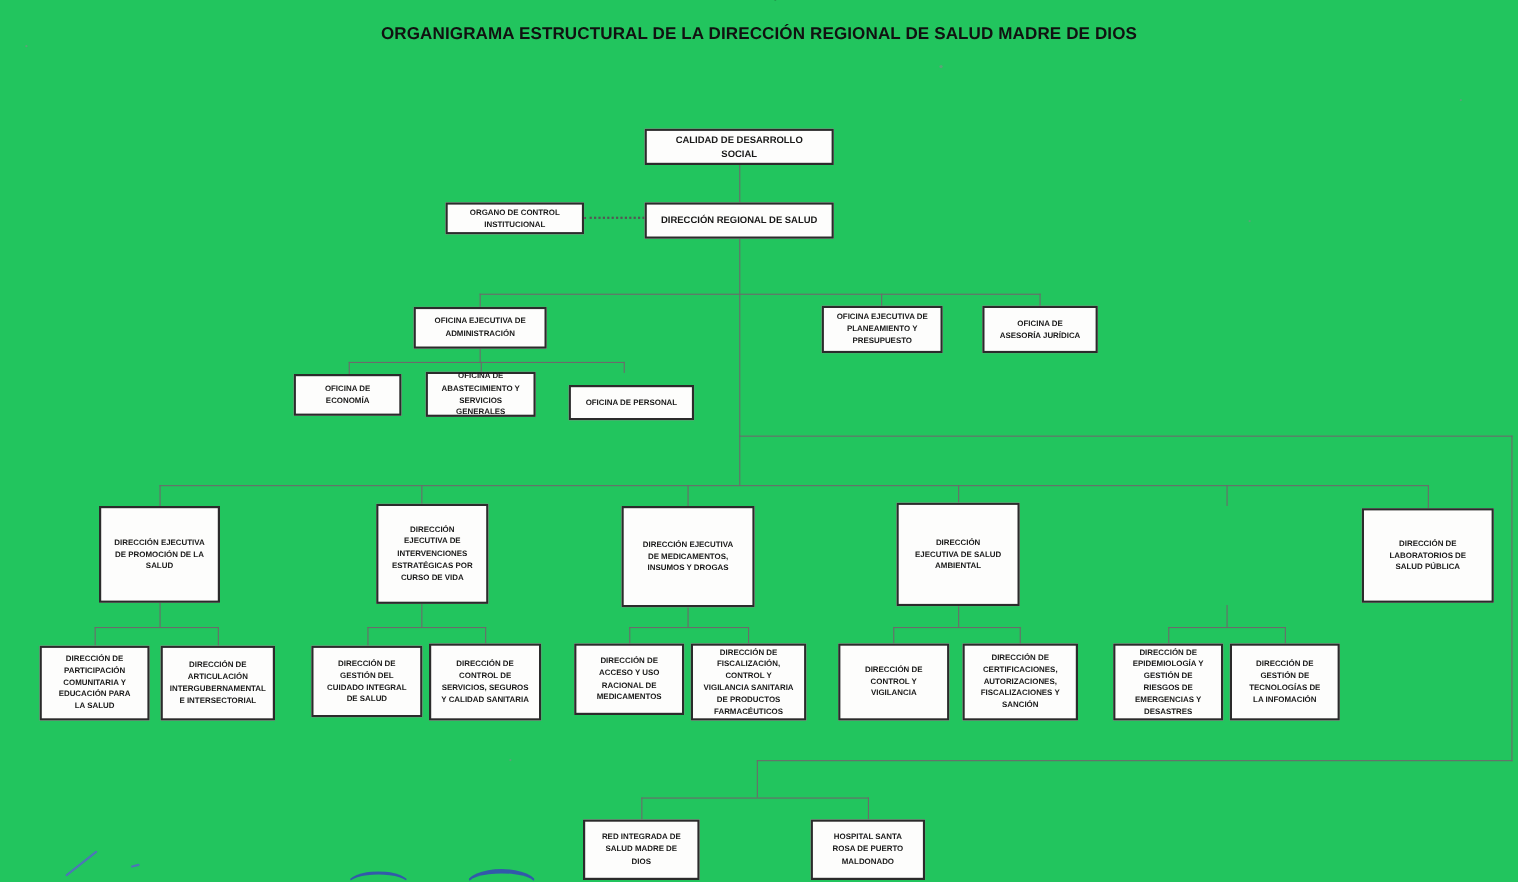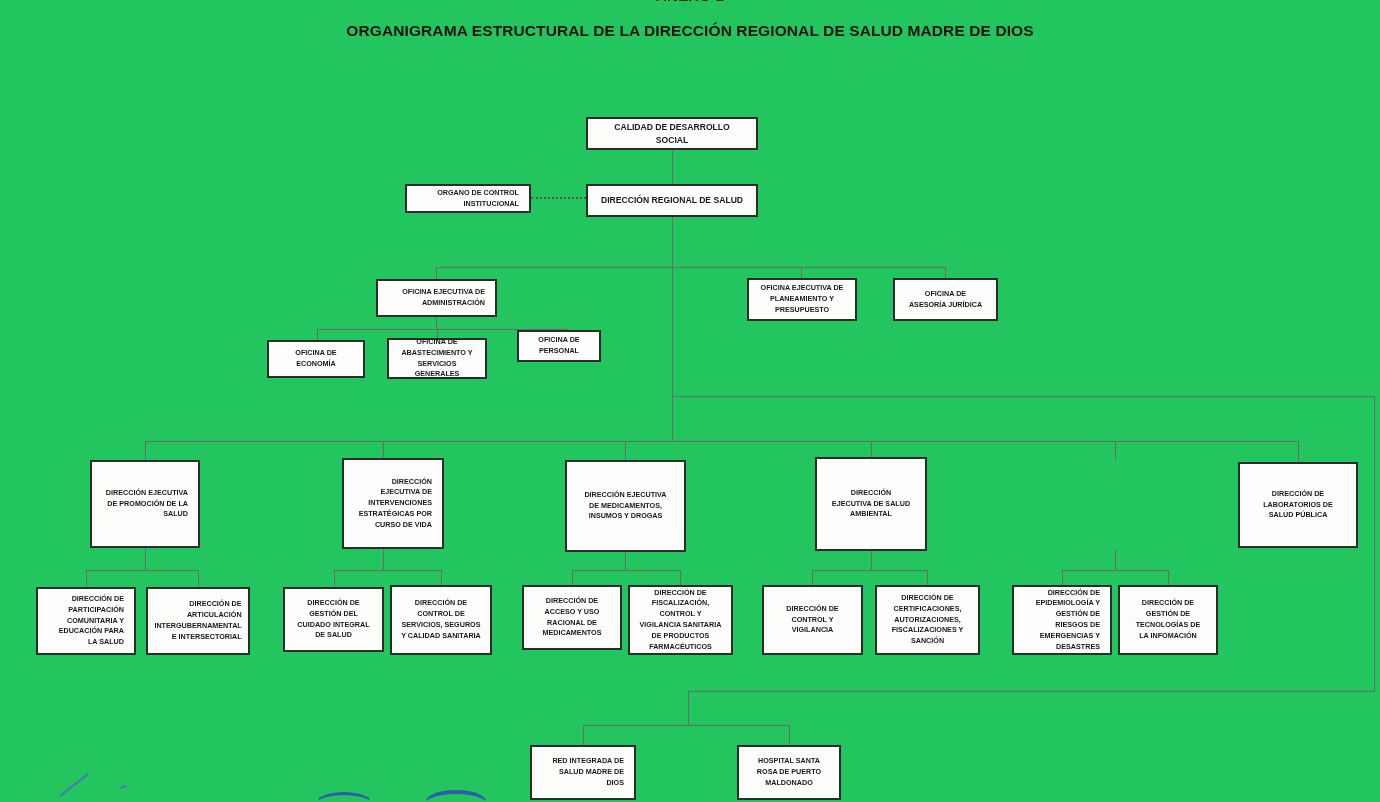--- a/index.html
+++ b/index.html
@@ -15,21 +15,21 @@
     position:absolute;top:22px;left:0;width:100%;text-align:center;
     font-size:15.5px;font-weight:bold;color:#111;letter-spacing:.1px;
   }
   .box{
     position:absolute;box-sizing:border-box;border:2px solid #2b2b2b;background:#fdfdfc;
     display:flex;align-items:center;justify-content:center;text-align:center;
     font-weight:bold;color:#181818;font-size:7.2px;line-height:1.5;padding:2px 5px;
   }
   .lg{font-size:8.6px;line-height:1.45;}
   .pad8{padding:2px 8px;}
-  .pad10{padding:2px 10px;text-align:right;}
+  .pad10{padding:2px 10px;}
   .pad12{padding:2px 12px;}
   .pad14{padding:2px 14px;}
   .pad16{padding:2px 16px;}
   .pad18{padding:2px 18px;}
   .ln{position:absolute;background:#6b6b6b;}
   .v{width:1px;}
   .h{height:1px;}
   .dash{height:0;background:none;border-top:2px dotted #555;}
   .speck{position:absolute;background:#8a8a8a;border-radius:50%;opacity:.55;}
   .arc{position:absolute;border-top:3.5px solid #3647b8;border-left:1px solid transparent;
@@ -94,21 +94,21 @@
   <div class="box lg pad18" style="left:586px;top:117px;width:172px;height:33px">CALIDAD DE DESARROLLO SOCIAL</div>
   <div class="box pad10" style="left:405px;top:184px;width:126px;height:29px">ORGANO DE CONTROL INSTITUCIONAL</div>
   <div class="box lg" style="left:586px;top:184px;width:172px;height:33px">DIRECCIÓN REGIONAL DE SALUD</div>
 
   <div class="box pad10" style="left:376px;top:279px;width:121px;height:38px">OFICINA EJECUTIVA DE ADMINISTRACIÓN</div>
   <div class="box pad8" style="left:747px;top:278px;width:110px;height:43px">OFICINA EJECUTIVA DE PLANEAMIENTO Y PRESUPUESTO</div>
   <div class="box pad12" style="left:893px;top:278px;width:105px;height:43px">OFICINA DE ASESORÍA JURÍDICA</div>
 
   <div class="box pad16" style="left:267px;top:340px;width:98px;height:38px">OFICINA DE ECONOMÍA</div>
   <div class="box pad8" style="left:387px;top:338px;width:100px;height:41px">OFICINA DE ABASTECIMIENTO Y SERVICIOS GENERALES</div>
-  <div class="box pad8" style="left:517px;top:330px;width:84px;height:32px">OFICINA DE PERSONAL</div>
+  <div class="box pad8" style="left:517px;top:350px;width:114px;height:32px">OFICINA DE PERSONAL</div>
 
   <div class="box pad10" style="left:90px;top:460px;width:110px;height:88px">DIRECCIÓN EJECUTIVA DE PROMOCIÓN DE LA SALUD</div>
   <div class="box pad10" style="left:342px;top:458px;width:102px;height:91px">DIRECCIÓN EJECUTIVA DE INTERVENCIONES ESTRATÉGICAS POR CURSO DE VIDA</div>
   <div class="box pad14" style="left:565px;top:460px;width:121px;height:92px">DIRECCIÓN EJECUTIVA DE MEDICAMENTOS, INSUMOS Y DROGAS</div>
   <div class="box pad14" style="left:815px;top:457px;width:112px;height:94px">DIRECCIÓN EJECUTIVA DE SALUD AMBIENTAL</div>
   <div class="box pad16" style="left:1238px;top:462px;width:120px;height:86px">DIRECCIÓN DE LABORATORIOS DE SALUD PÚBLICA</div>
 
   <div class="box pad10" style="left:36px;top:587px;width:100px;height:68px">DIRECCIÓN DE PARTICIPACIÓN COMUNITARIA Y EDUCACIÓN PARA LA SALUD</div>
   <div class="box pad10" style="left:146px;top:587px;width:104px;height:68px">DIRECCIÓN DE ARTICULACIÓN INTERGUBERNAMENTAL E INTERSECTORIAL</div>
   <div class="box pad8" style="left:283px;top:587px;width:101px;height:65px">DIRECCIÓN DE GESTIÓN DEL CUIDADO INTEGRAL DE SALUD</div>

